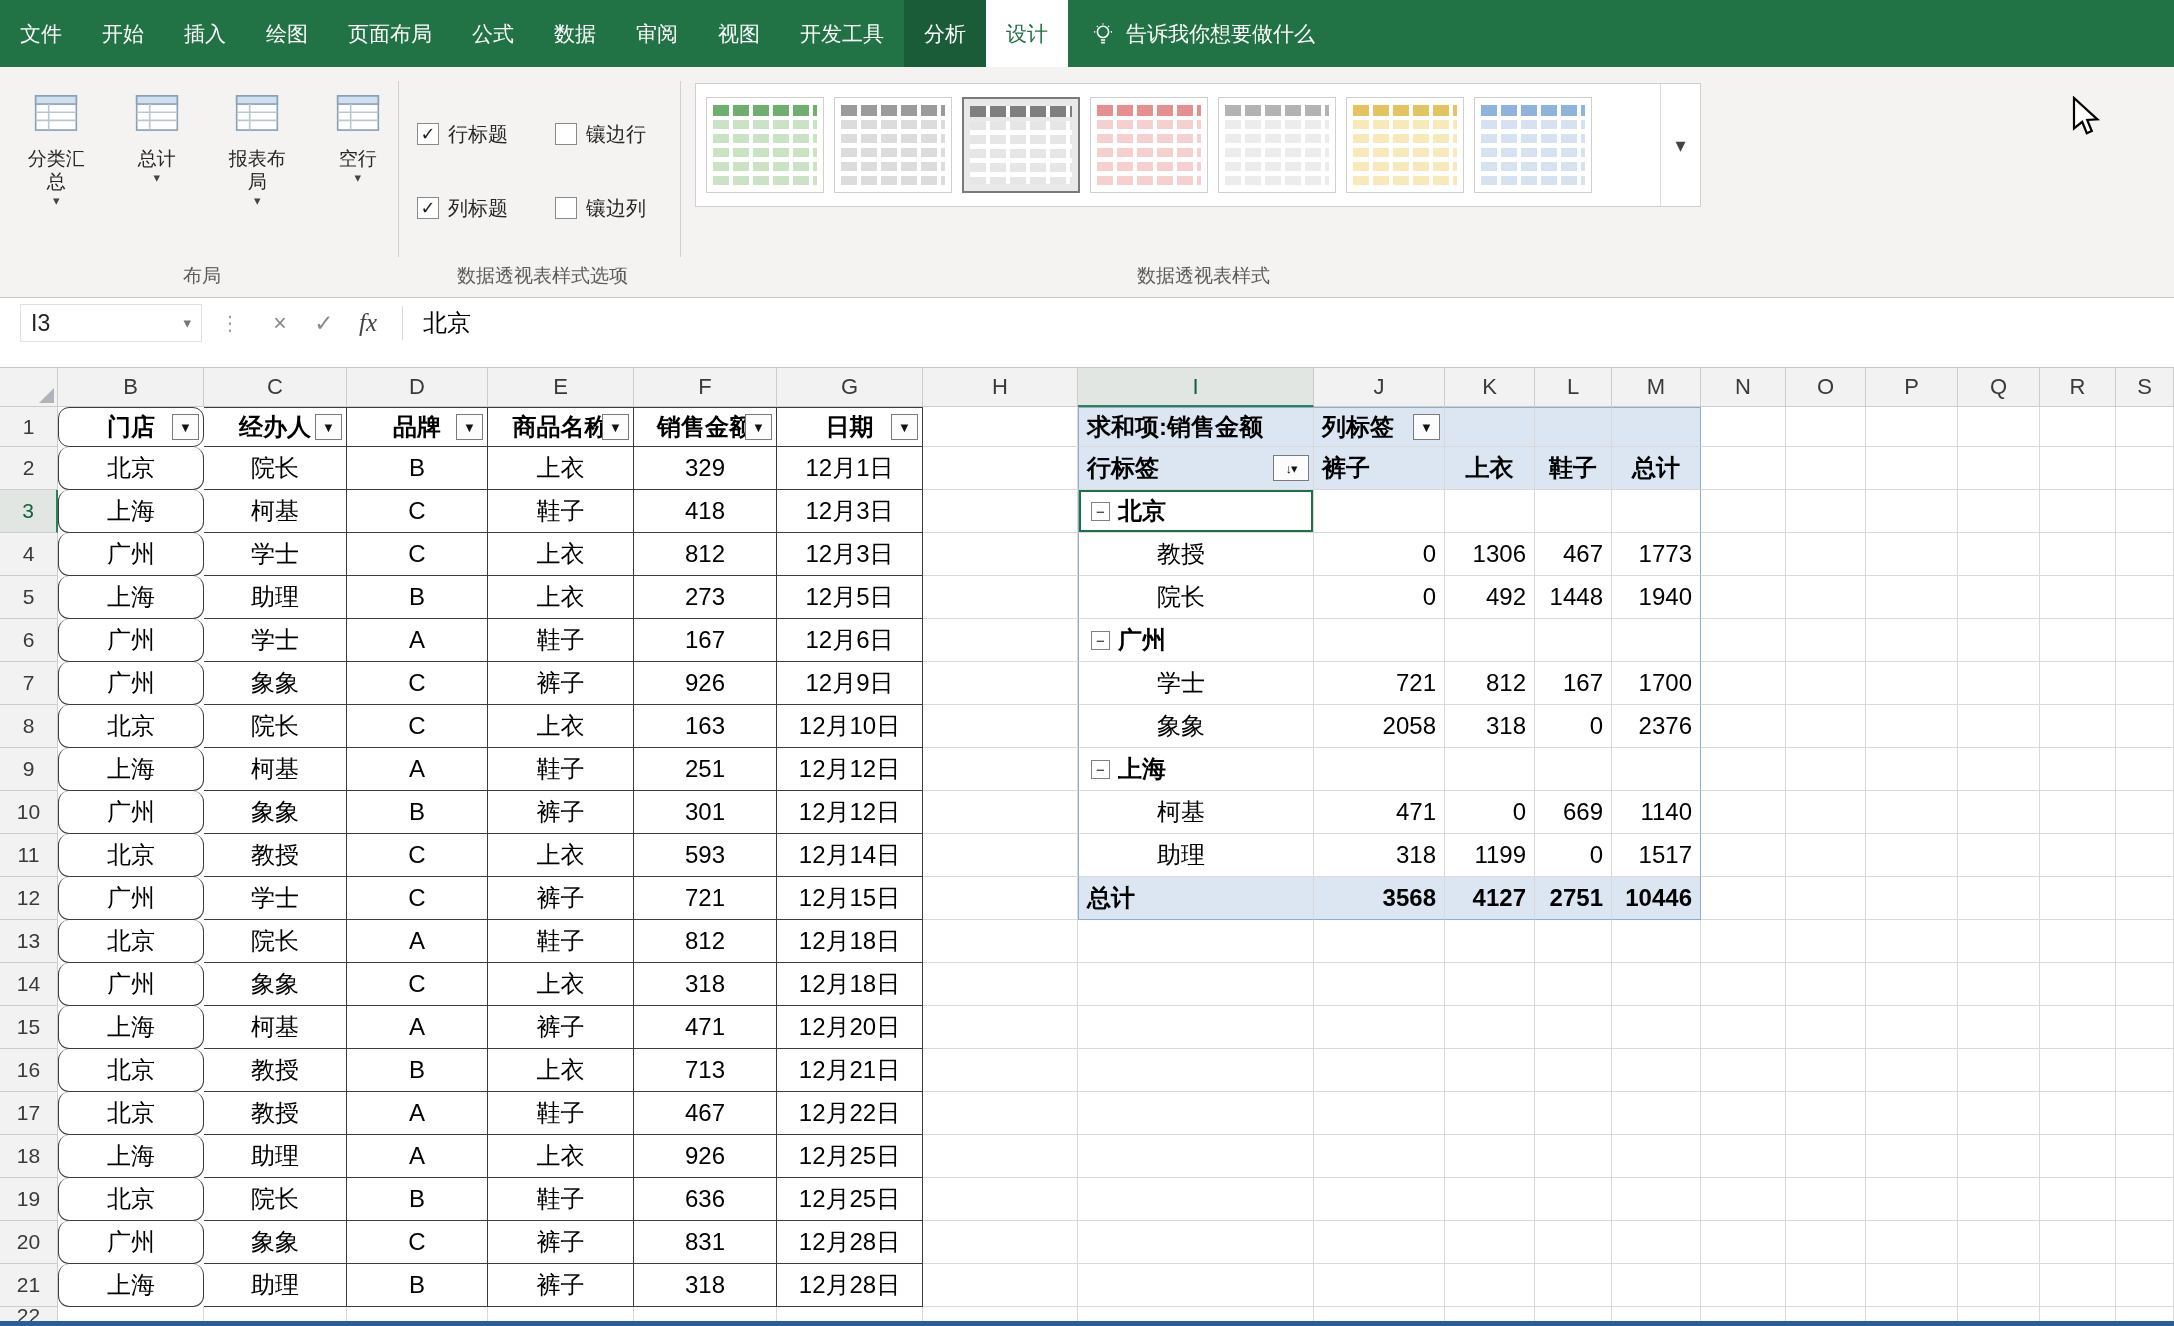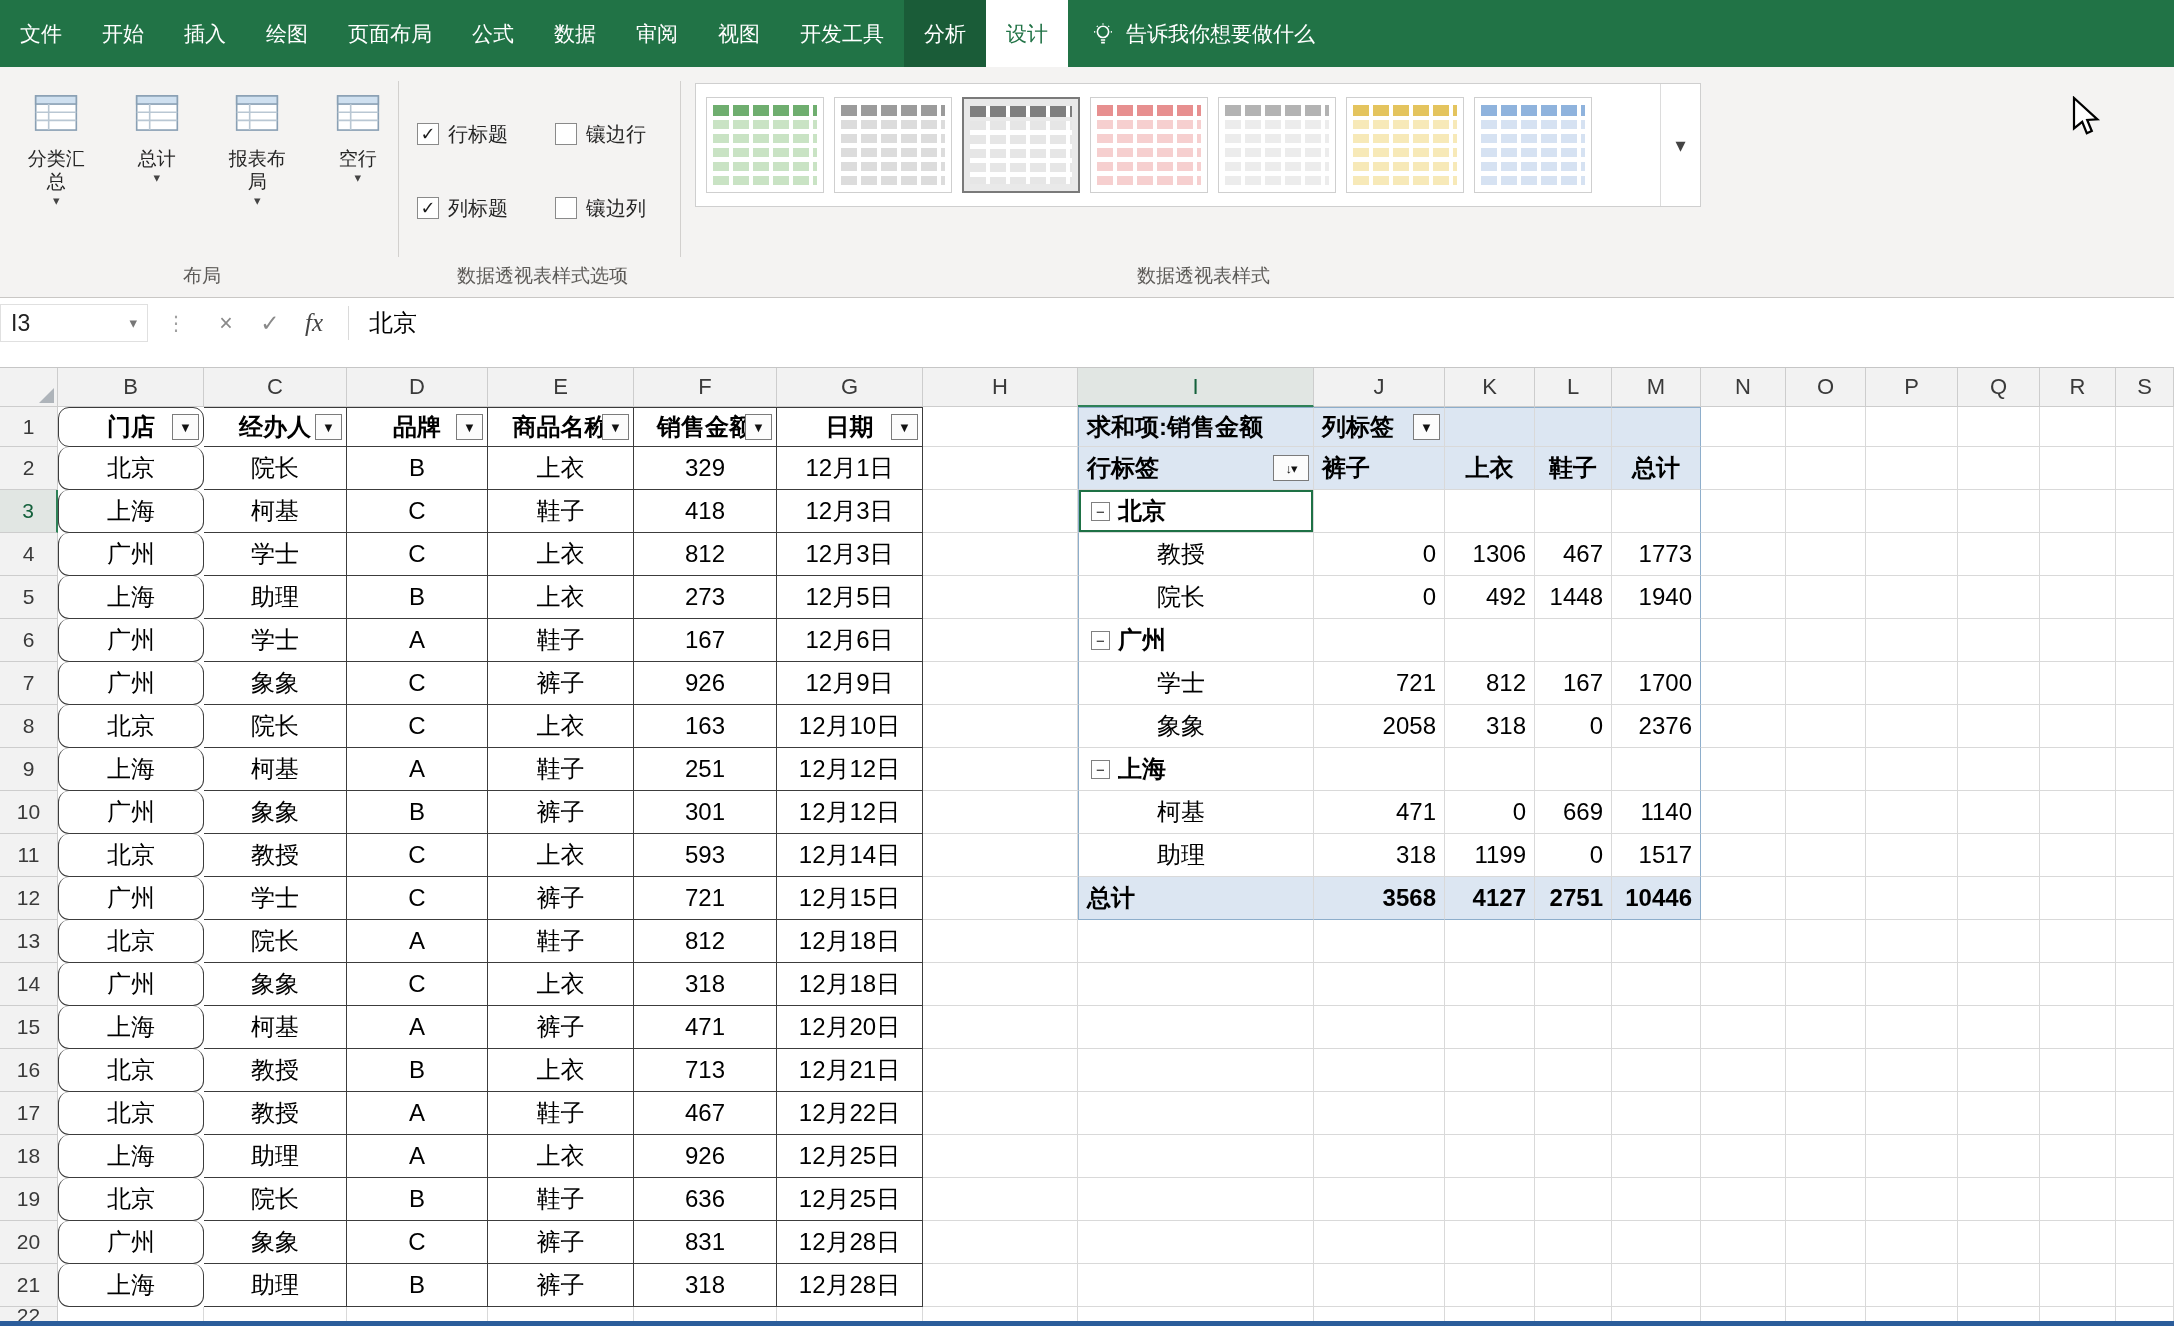--- a/index.html
+++ b/index.html
@@ -40,21 +40,21 @@
   .thumbs{flex:1;display:flex;gap:10px;padding:12px 10px;overflow:hidden;align-items:center;}
   .thumb{width:118px;height:96px;background:#fff;border:1px solid #cfcfcf;padding:7px 6px;display:flex;flex-direction:column;flex:none;cursor:default;}
   .thumb.sel{border:2px solid #7a7a7a;background:#e9e9e9;}
   .th{height:11px;background-image:repeating-linear-gradient(90deg,var(--hdr) 0 16px,#fff 16px 20px);margin-bottom:4px;flex:none;}
   .tb{flex:1;background-image:repeating-linear-gradient(90deg,transparent 0 16px,#fff 16px 20px),repeating-linear-gradient(180deg,var(--stripe) 0 9px,#fff 9px 14px);}
   .gal-more{width:40px;border-left:1px solid #dcdcdc;display:flex;align-items:center;justify-content:center;color:#444;font-size:20px;cursor:default;}
 
   
   .fbar{position:absolute;top:298px;left:0;width:100%;height:70px;background:#fff;border-bottom:1px solid #c6c6c6;display:flex;align-items:flex-start;}
   .fb-inner{height:50px;display:flex;align-items:center;width:100%;}
-  .namebox{width:148px;height:38px;border:1px solid #e0e0e0;display:flex;align-items:center;padding:0 10px;font-size:23px;color:#222;}
+  .namebox{width:182px;height:38px;margin-left:20px;border:1px solid #e0e0e0;display:flex;align-items:center;padding:0 10px;font-size:23px;color:#222;}
   .namebox span:first-child{flex:1;}
   .nb-arrow{color:#777;font-size:15px;}
   .fb-dots{color:#a0a0a0;font-size:20px;padding:0 18px;}
   .fb-btn{width:44px;height:38px;display:flex;align-items:center;justify-content:center;font-size:23px;color:#8a8a8a;cursor:default;}
   .fb-btn.fx{font-family:"Liberation Serif","DejaVu Serif",serif;font-style:italic;color:#444;font-size:25px;}
   .fb-sep{width:1px;height:34px;background:#dadada;margin:0 12px;}
   .fb-content{font-size:24px;color:#000;padding-left:8px;flex:1;white-space:nowrap;overflow:hidden;}
 
   
   #sheet{position:absolute;top:368px;left:0;width:2174px;height:958px;display:grid;background:#fff;overflow:hidden;}

